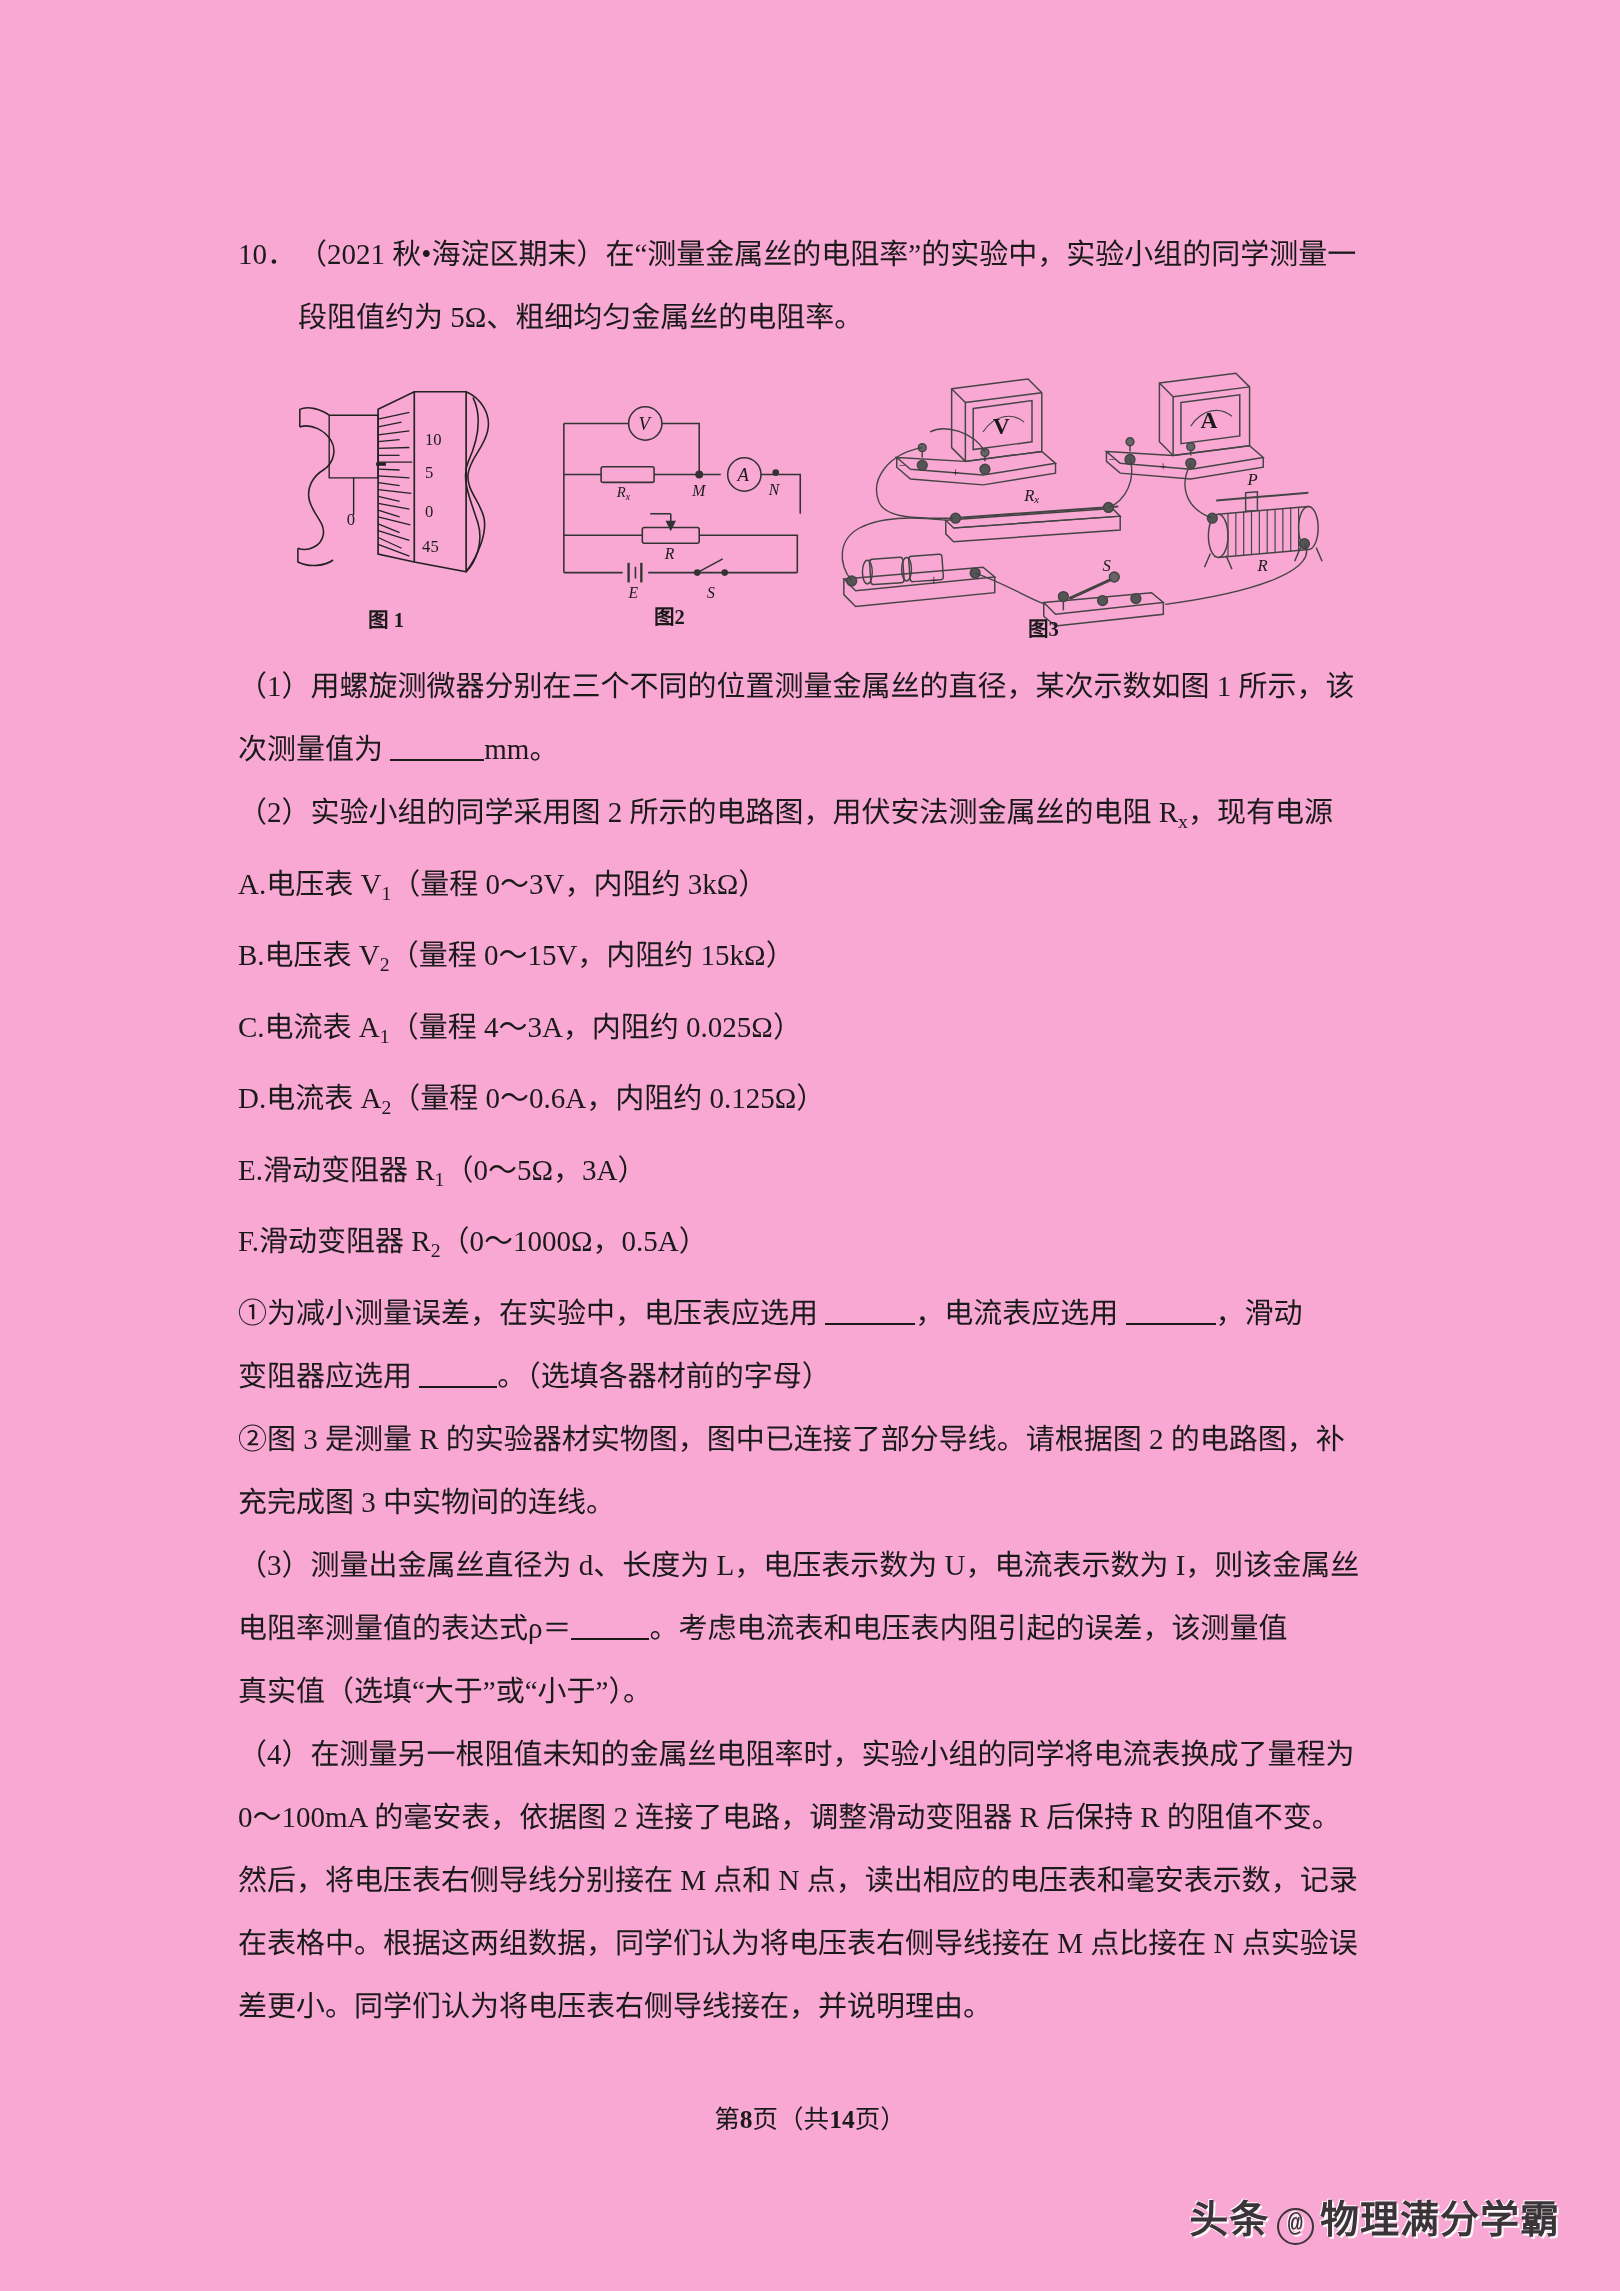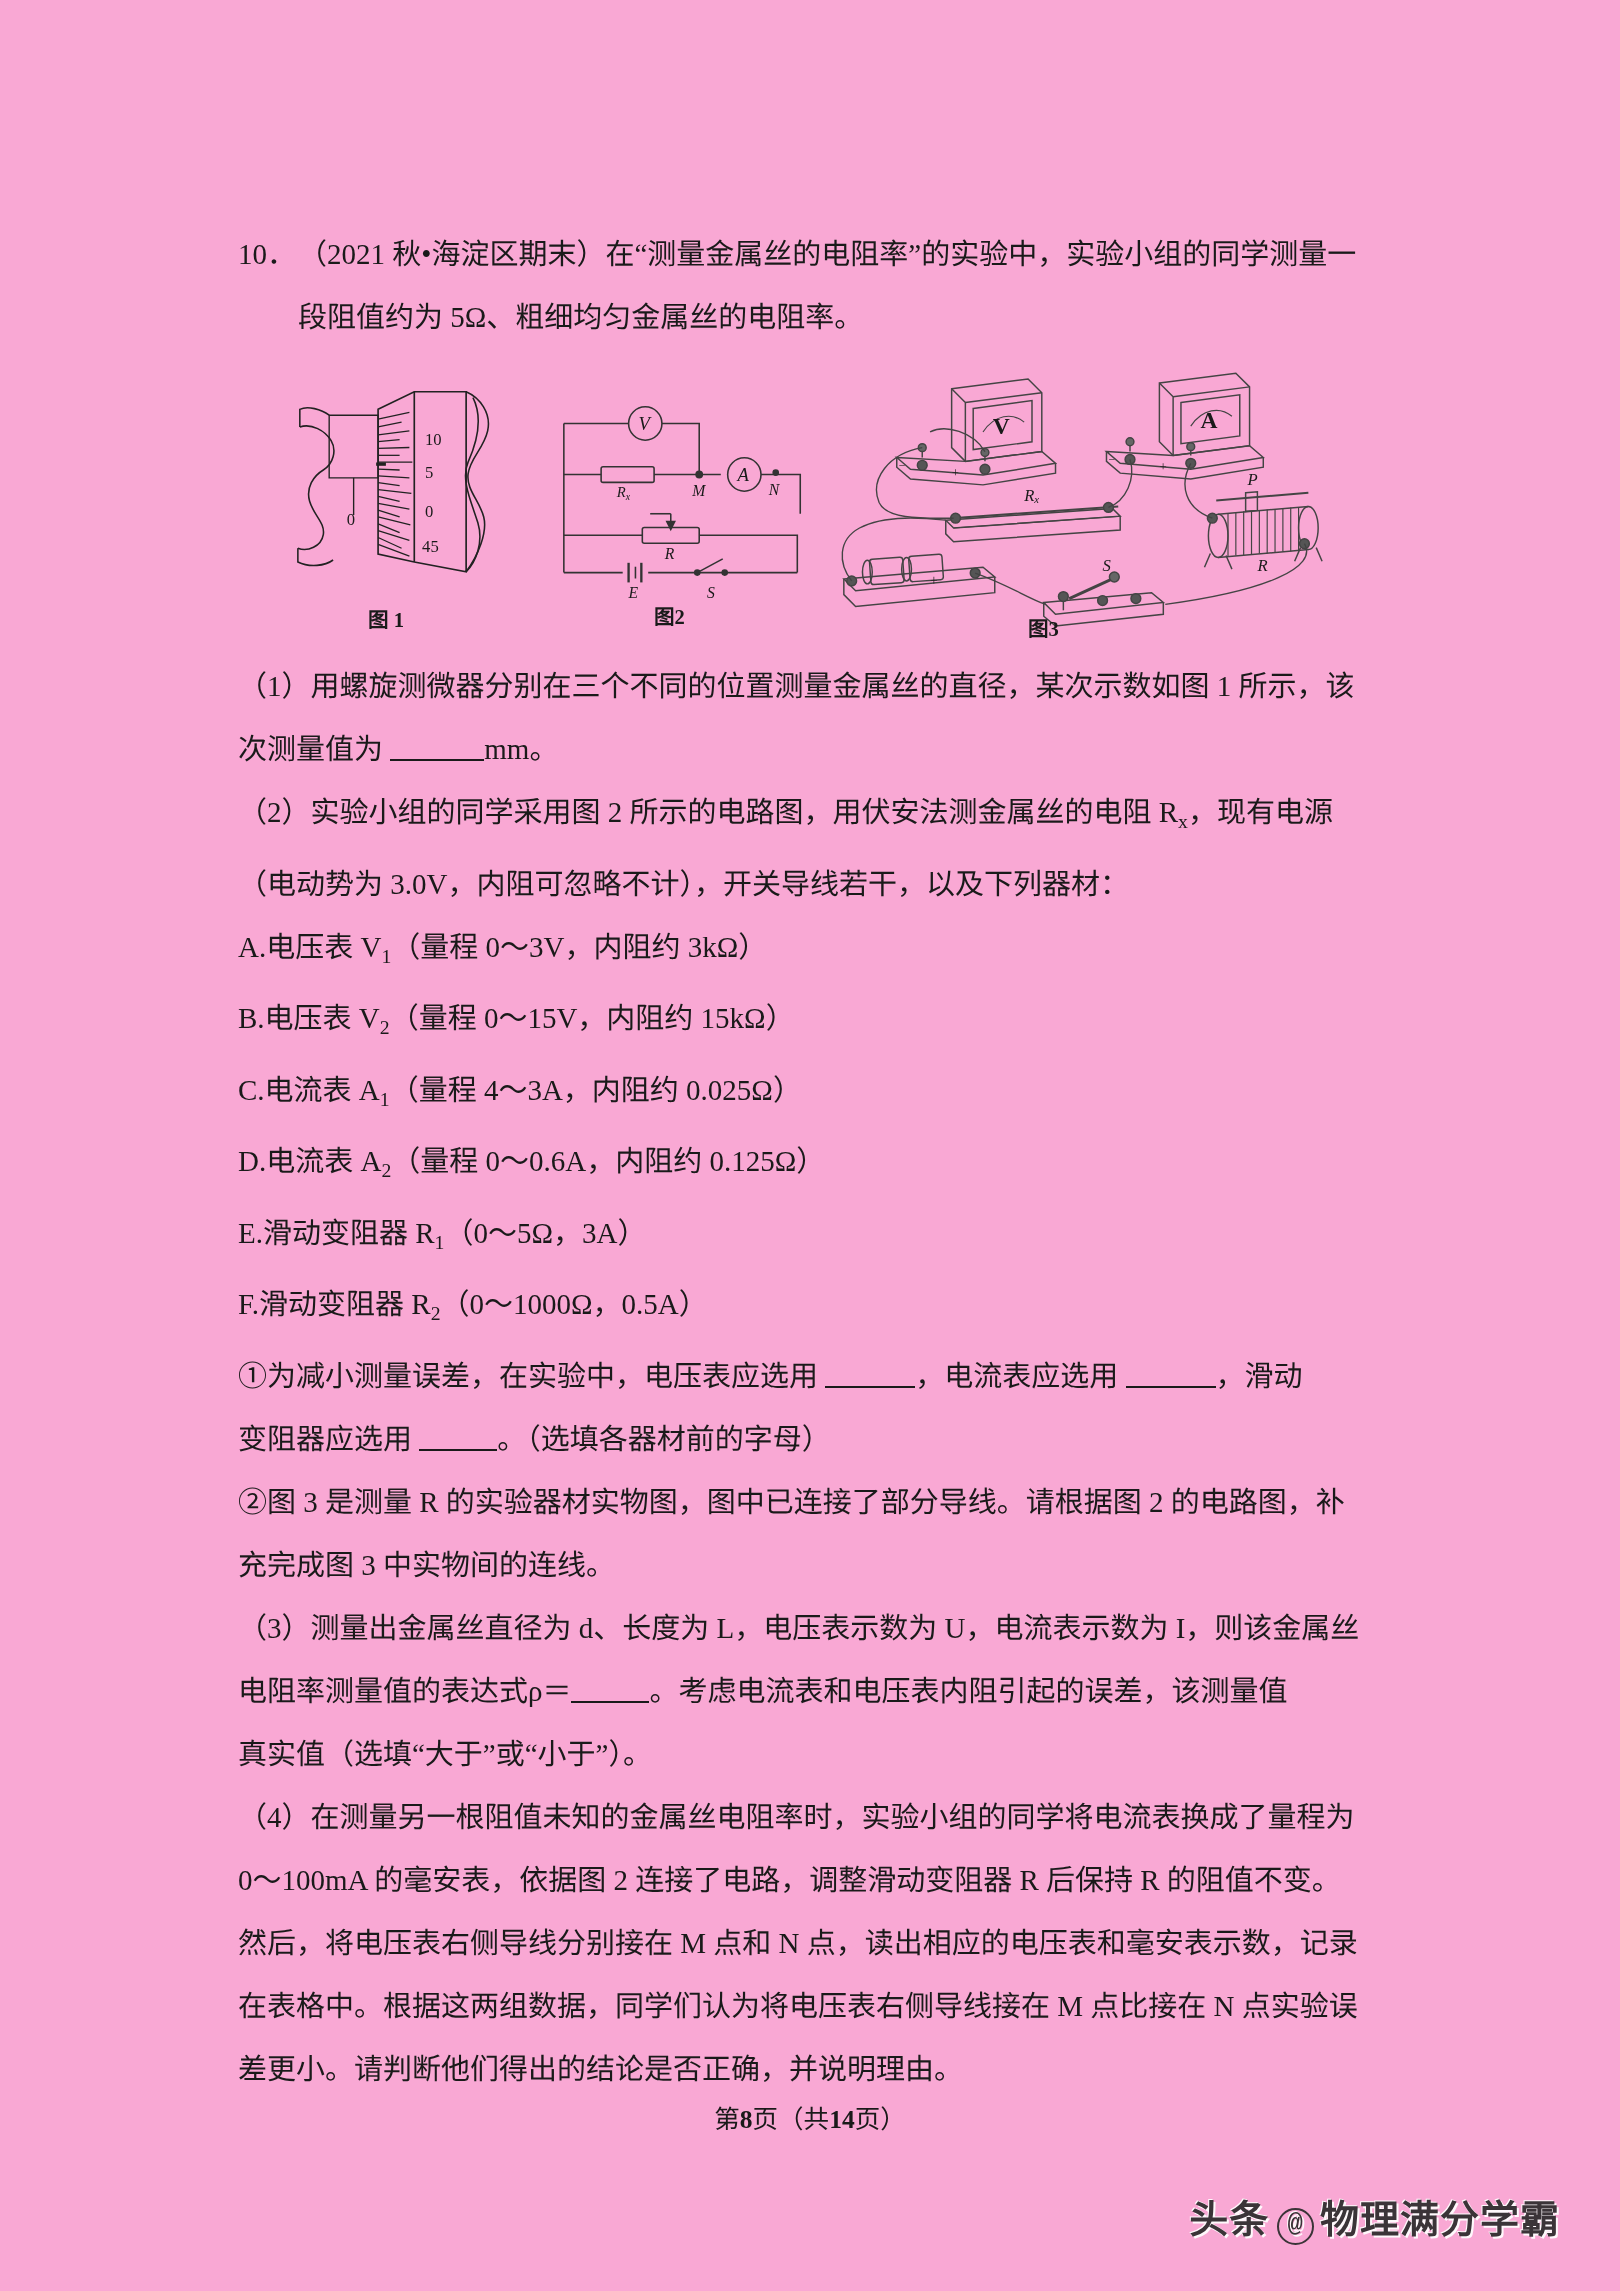--- a/index.html
+++ b/index.html
@@ -360,21 +360,20 @@
     </div>
 
     <div class="para">
       <span>（1）用螺旋测微器分别在三个不同的位置测量金属丝的直径，某次示数如图 1 所示，该</span><br>
       <span>次测量值为</span>
       <span class="blank med"></span><span>mm。</span>
     </div>
 
     <div class="para">
       <span>（2）实验小组的同学采用图 2 所示的电路图，用伏安法测金属丝的电阻 R</span><sub>x</sub><span>，现有电源</span><br>
-      <span>（电动势为 3.0V，内阻可忽略不计），开关导线若干，以及下列器材：</span>
     </div>
 
     <div class="para">
       <span>A.</span><span>电压表 V</span><sub>1</sub><span>（量程 0～3V，内阻约 3kΩ）</span>
     </div>
     <div class="para">
       <span>B.</span><span>电压表 V</span><sub>2</sub><span>（量程 0～15V，内阻约 15kΩ）</span>
     </div>
     <div class="para">
       <span>C.</span><span>电流表 A</span><sub>1</sub><span>（量程 4～3A，内阻约 0.025Ω）</span>
@@ -406,21 +405,21 @@
       <span>（3）测量出金属丝直径为 d、长度为 L，电压表示数为 U，电流表示数为 I，则该金属丝</span><br>
       <span>电阻率测量值的表达式ρ＝</span><span class="blank short"></span><span>。考虑电流表和电压表内阻引起的误差，该测量值</span><br>
       <span>真实值（选填“大于”或“小于”）。</span>
     </div>
 
     <div class="para">
       <span>（4）在测量另一根阻值未知的金属丝电阻率时，实验小组的同学将电流表换成了量程为</span><br>
       <span>0～100mA 的毫安表，依据图 2 连接了电路，调整滑动变阻器 R 后保持 R 的阻值不变。</span><br>
       <span>然后，将电压表右侧导线分别接在 M 点和 N 点，读出相应的电压表和毫安表示数，记录</span><br>
       <span>在表格中。根据这两组数据，同学们认为将电压表右侧导线接在 M 点比接在 N 点实验误</span><br>
-      <span>差更小。请判断他们得出的结论是否正确，并说明理由。</span>
+      <span>差更小。同学们认为将电压表右侧导线接在，并说明理由。</span>
     </div>
 
   </div>
 
   <div class="footer">
     <span>第</span><b>8</b><span>页（共</span><b>14</b><span>页）</span>
   </div>
 
   <div class="watermark">
     <span>头条</span><span class="wm-at">@</span><span>物理满分学霸</span>

